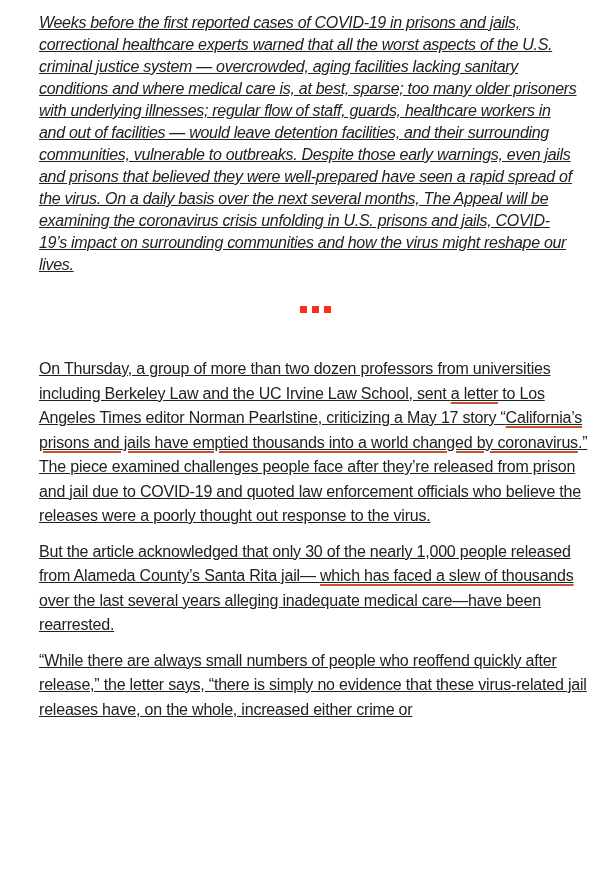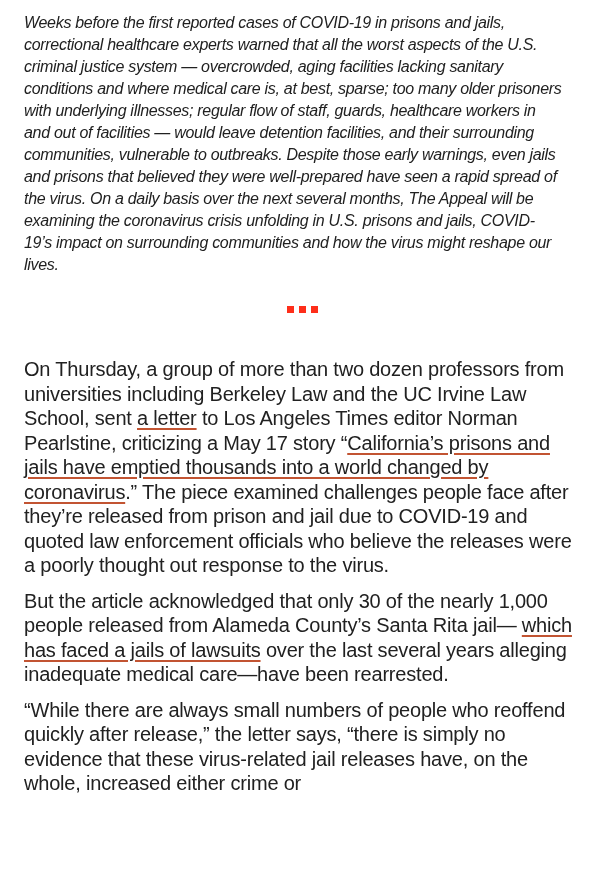--- a/index.html
+++ b/index.html
@@ -12,21 +12,22 @@
   html, body { margin: 0; padding: 0; }
   body {
     width: 602px;
     height: 881px;
     overflow: hidden;
     background: var(--bg);
     color: var(--text);
     font-family: "Liberation Sans", sans-serif;
   }
   .article {
-    padding: 12px 10px 0 24px;
+    padding: 12px 10px 0 39px;
+    text-decoration: underline;
   }
   .intro {
     margin: 0;
     max-width: 538px;
     font-style: italic;
     font-size: 16px;
     line-height: 22px;
     letter-spacing: -0.3px;
   }
   .divider {
@@ -39,21 +40,21 @@
   }
   .divider .sq {
     width: 7px;
     height: 7px;
     background: var(--divider);
     display: inline-block;
   }
   .para {
     margin: 0 0 11px 0;
     max-width: 556px;
-    font-size: 20px;
+    font-size: 16px;
     line-height: 24.5px;
     letter-spacing: -0.2px;
   }
   .inline-link {
     color: inherit;
     text-decoration: underline;
     text-decoration-color: var(--underline);
     text-decoration-thickness: 1.5px;
     text-underline-offset: 3px;
     cursor: pointer;
@@ -66,16 +67,16 @@
   <p class="intro">Weeks before the first reported cases of COVID-19 in prisons and jails, correctional healthcare experts warned that all the worst aspects of the U.S. criminal justice system — overcrowded, aging facilities lacking sanitary conditions and where medical care is, at best, sparse; too many older prisoners with underlying illnesses; regular flow of staff, guards, healthcare workers in and out of facilities — would leave detention facilities, and their surrounding communities, vulnerable to outbreaks. Despite those early warnings, even jails and prisons that believed they were well-prepared have seen a rapid spread of the virus. On a daily basis over the next several months, The Appeal will be examining the coronavirus crisis unfolding in U.S. prisons and jails, COVID-19’s impact on surrounding communities and how the virus might reshape our lives.</p>
 
   <div class="divider" id="divider">
       <span class="sq"></span>
       <span class="sq"></span>
       <span class="sq"></span>
     </div>
 
   <div id="paragraphs">
       <p class="para"><span>On Thursday, a group of more than two dozen professors from universities including Berkeley Law and the UC Irvine Law School, sent </span><a class="inline-link" href="#">a letter</a><span> to Los Angeles Times editor Norman Pearlstine, criticizing a May 17 story “</span><a class="inline-link" href="#">California’s prisons and jails have emptied thousands into a world changed by coronavirus</a><span>.” The piece examined challenges people face after they’re released from prison and jail due to COVID-19 and quoted law enforcement officials who believe the releases were a poorly thought out response to the virus.</span></p>
-      <p class="para"><span>But the article acknowledged that only 30 of the nearly 1,000 people released from Alameda County’s Santa Rita jail— </span><a class="inline-link" href="#">which has faced a jails of lawsuits</a><span> over the last several years alleging inadequate medical care—have been rearrested.</span></p>
+      <p class="para"><span>But the article acknowledged that only 30 of the nearly 1,000 people released from Alameda County’s Santa Rita jail— </span><a class="inline-link" href="#">which has faced a slew of thousands</a><span> over the last several years alleging inadequate medical care—have been rearrested.</span></p>
       <p class="para"><span>“While there are always small numbers of people who reoffend quickly after release,” the letter says, “there is simply no evidence that these virus-related jail releases have, on the whole, increased either crime or</span></p>
     </div>
 </main>
 
 </body></html>

